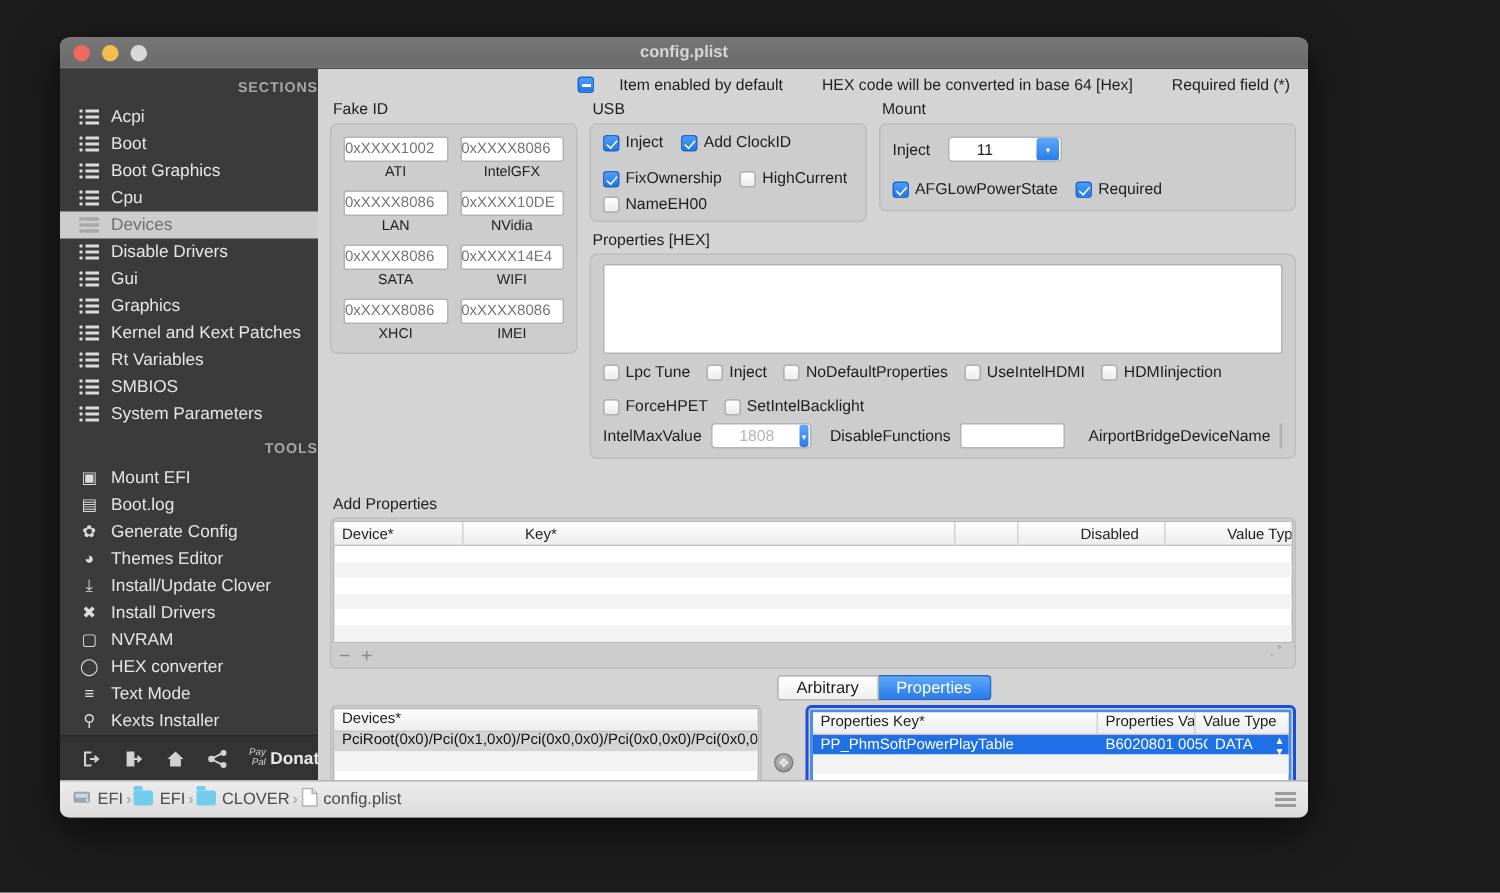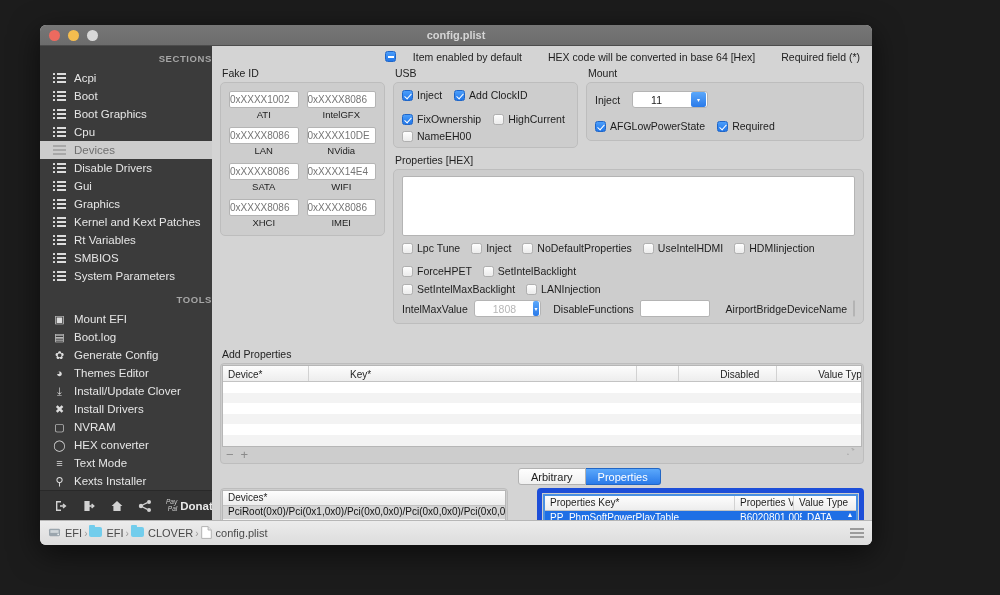--- a/index.html
+++ b/index.html
@@ -186,21 +186,21 @@
   .dev-row.alt { background: #f3f3f3; }
   .midbtn {
     width: 13px; height: 13px; border-radius: 50%;
     background: radial-gradient(circle at 40% 35%, #b9b9b9, #8f8f8f);
     border: 1px solid #7e7e7e; margin-top: 32px; position: relative;
     display: flex; align-items: center; justify-content: center;
     color: #f0f0f0; font-size: 8px;
   }
   .props { flex: 1; min-width: 0; }
   .props-box {
-    background: #cdcdcd; border: 5px solid #1d4ed8; border-radius: 4px; padding: 1px;
+    background: #cdcdcd; border: 2px solid #1d4ed8; border-radius: 4px; padding: 1px;
   }
   .props-tbl { border: 2px solid #4a90e2; background: #fff; }
   .p-head { display: flex; height: 15px; background: linear-gradient(#fdfdfd,#ededed); border-bottom: 1px solid #c3c3c3; }
   .p-th { font-size: 10px; color: #1d1d1d; padding: 1px 0 0 5px; border-right: 1px solid #d2d2d2; white-space: nowrap; overflow: hidden; }
   .p-th:last-child { border-right: none; }
   .p-row { display: flex; height: 13px; font-size: 10px; align-items: center; }
   .p-row.sel { background: #1f6fe5; color: #fff; }
   .p-row.alt { background: #f3f3f3; }
   .p-td { padding-left: 5px; white-space: nowrap; overflow: hidden; }
   .stepper { margin-left: auto; margin-right: 4px; font-size: 8px; line-height: 7px; text-align: center; }
@@ -667,30 +667,20 @@
                     </span>
                     <span class="cblabel">
     <span class="cb"></span>
     <span>ForceHPET</span>
                     </span>
                     <span class="cblabel">
     <span class="cb"></span>
     <span>SetIntelBacklight</span>
                     </span>
                   </div>
-                <div class="flagrow" id="hexflags2">
-                    <span class="cblabel">
-    <span class="cb"></span>
-    <span>SetIntelMaxBacklight</span>
-                    </span>
-                    <span class="cblabel">
-    <span class="cb"></span>
-    <span>LANInjection</span>
-                    </span>
-                  </div>
                 <div class="fieldrow">
                   <span>IntelMaxValue</span>
                   <span class="combo dim">
                     <span class="val">1808</span>
                     <span class="arrow">▾</span>
                   </span>
                   <span style="margin-left:6px">DisableFunctions</span>
                   <span class="tfield" style="width:80px"></span>
                   <span style="margin-left:10px">AirportBridgeDeviceName</span>
                   <span class="tfield" style="flex:1"></span>

